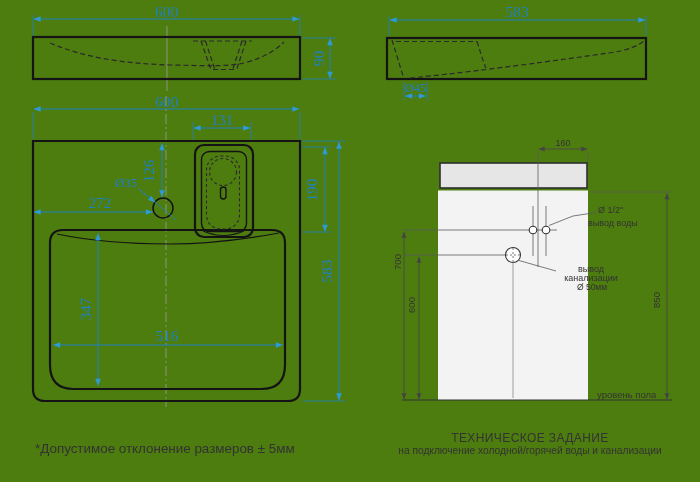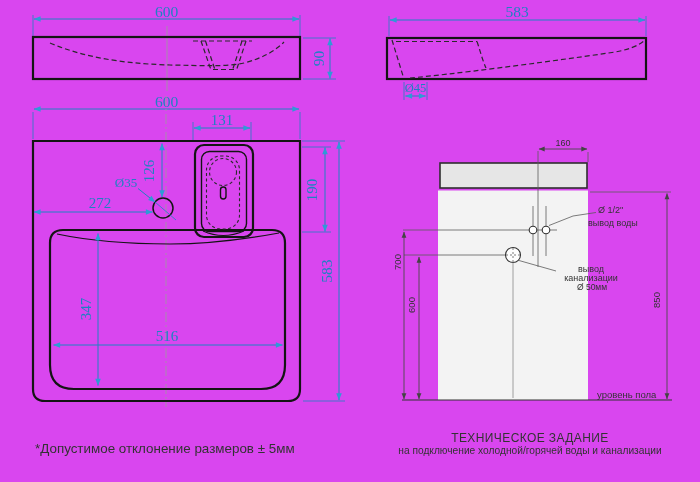--- a/index.html
+++ b/index.html
@@ -1,16 +1,16 @@
 <!DOCTYPE html>
 <html><head>
 <meta charset="utf-8">
 <style>
   html,body{margin:0;padding:0;background:#ffffff;}
-  #stage{position:relative;width:700px;height:482px;background:#d946ef;overflow:hidden;}
+  #stage{position:relative;width:700px;height:482px;background:#4d7c0f;overflow:hidden;}
   svg{display:block;}
   .dim-line{stroke:#1e82c3;stroke-width:1;fill:none;}
   .ext-line{stroke:#1e82c3;stroke-width:0.8;fill:none;}
   .dim-txt{font-family:"Liberation Serif",serif;fill:#1e82c3;}
   .lbl{font-family:"Liberation Sans",sans-serif;fill:#333;}
   .draw{stroke:#141414;fill:none;}
   .dash{stroke:#2a2a2a;stroke-width:1.2;fill:none;stroke-dasharray:5 3;}
   .dash2{stroke:#2a2a2a;stroke-width:1.1;fill:none;stroke-dasharray:3 2.5;}
   .cl{stroke:#9c9c9c;stroke-width:0.8;fill:none;}
   .ins{stroke:#5a5a5a;stroke-width:0.8;fill:none;}

